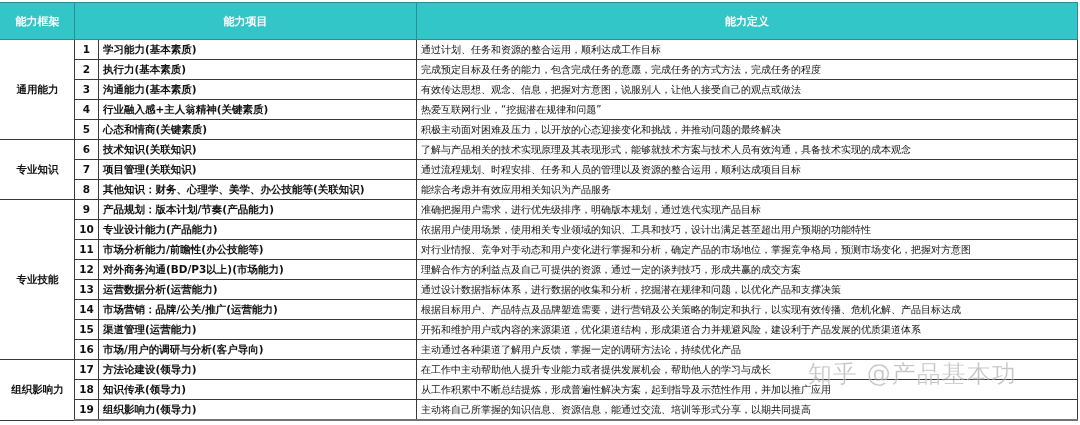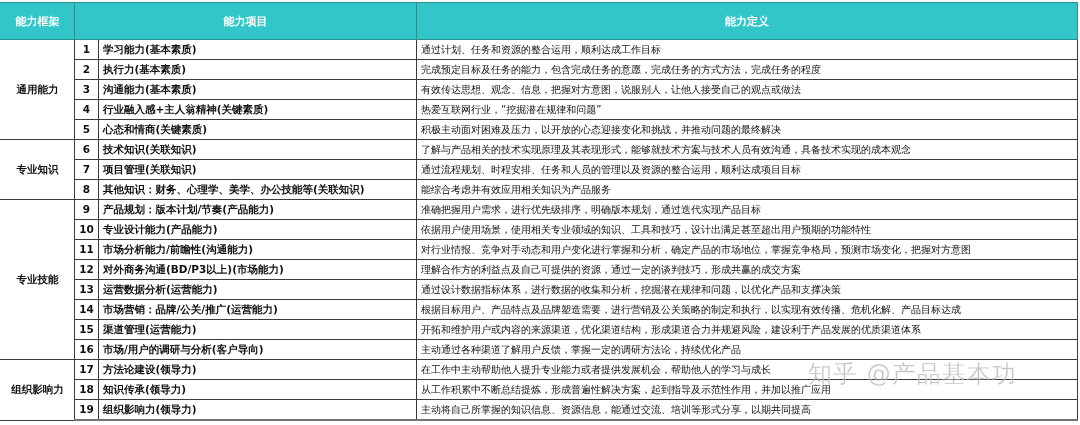--- a/index.html
+++ b/index.html
@@ -91,21 +91,21 @@
         <td class="item">产品规划：版本计划/节奏(产品能力)</td>
         <td class="def">准确把握用户需求，进行优先级排序，明确版本规划，通过迭代实现产品目标</td>
       </tr>
       <tr>
         <td class="num">10</td>
         <td class="item">专业设计能力(产品能力)</td>
         <td class="def">依据用户使用场景，使用相关专业领域的知识、工具和技巧，设计出满足甚至超出用户预期的功能特性</td>
       </tr>
       <tr>
         <td class="num">11</td>
-        <td class="item">市场分析能力/前瞻性(沟通能力)</td>
+        <td class="item">市场分析能力/前瞻性(办公技能等)</td>
         <td class="def">对行业情报、竞争对手动态和用户变化进行掌握和分析，确定产品的市场地位，掌握竞争格局，预测市场变化，把握对方意图</td>
       </tr>
       <tr>
         <td class="num">12</td>
         <td class="item">对外商务沟通(BD/P3以上)(市场能力)</td>
         <td class="def">理解合作方的利益点及自己可提供的资源，通过一定的谈判技巧，形成共赢的成交方案</td>
       </tr>
       <tr>
         <td class="num">13</td>
         <td class="item">运营数据分析(运营能力)</td>

